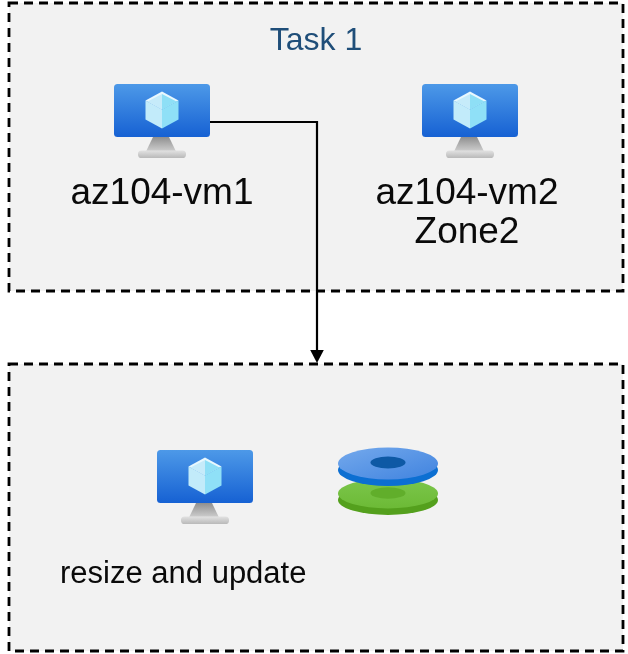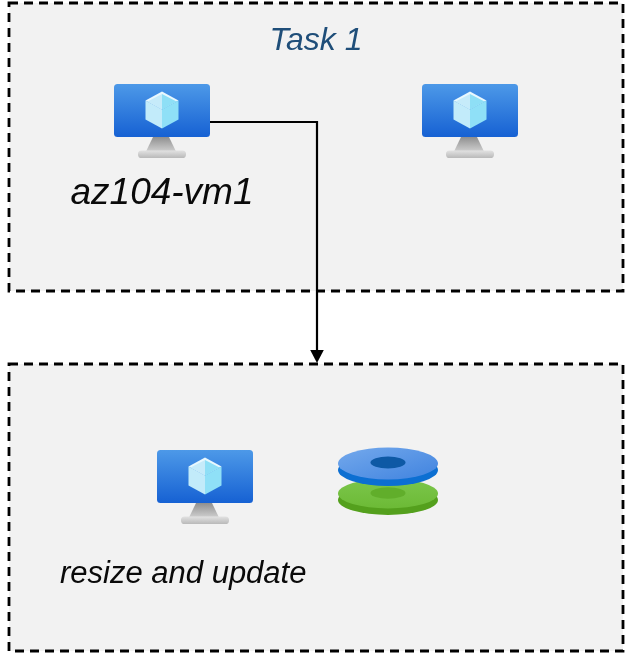--- a/index.html
+++ b/index.html
@@ -1,18 +1,18 @@
 <!DOCTYPE html>
 <html><head>
 <meta charset="utf-8">
 <style>
   html,body{margin:0;padding:0;background:#fff;}
   #stage{
     position:relative;width:628px;height:654px;background:#fff;
-    font-family:"Liberation Sans","DejaVu Sans",sans-serif;overflow:hidden;font-style:italic;
+    font-family:"Liberation Sans","DejaVu Sans",sans-serif;overflow:hidden;
   }
   #bg{position:absolute;left:0;top:0;width:628px;height:654px;}
   .title{
     position:absolute;left:9px;width:614px;text-align:center;
     font-size:32px;line-height:38px;color:#1f4e79;
   }
   .vm-label{
     position:absolute;top:172px;width:240px;text-align:center;
     font-size:37px;line-height:39px;color:#0a0a0a;
   }
@@ -88,20 +88,24 @@
   <svg class="icon" style="left:114px;top:84px" width="96" height="78">
     <use href="#sym-vm"></use>
   </svg>
   <div class="vm-label" style="left:42px">
     <div>az104-vm1</div>
   </div>
 
   <svg class="icon" style="left:422px;top:84px" width="96" height="78">
     <use href="#sym-vm"></use>
   </svg>
+  <div class="vm-label" style="left:347px">
+    <div>az104-vm2</div>
+    <div>Zone2</div>
+  </div>
 
 
   <svg class="icon" style="left:157px;top:450px" width="96" height="78">
     <use href="#sym-vm"></use>
   </svg>
   <svg class="icon" style="left:338px;top:446px" width="100" height="70">
     <use href="#sym-disks"></use>
   </svg>
 
   <div class="caption">resize and update</div>

